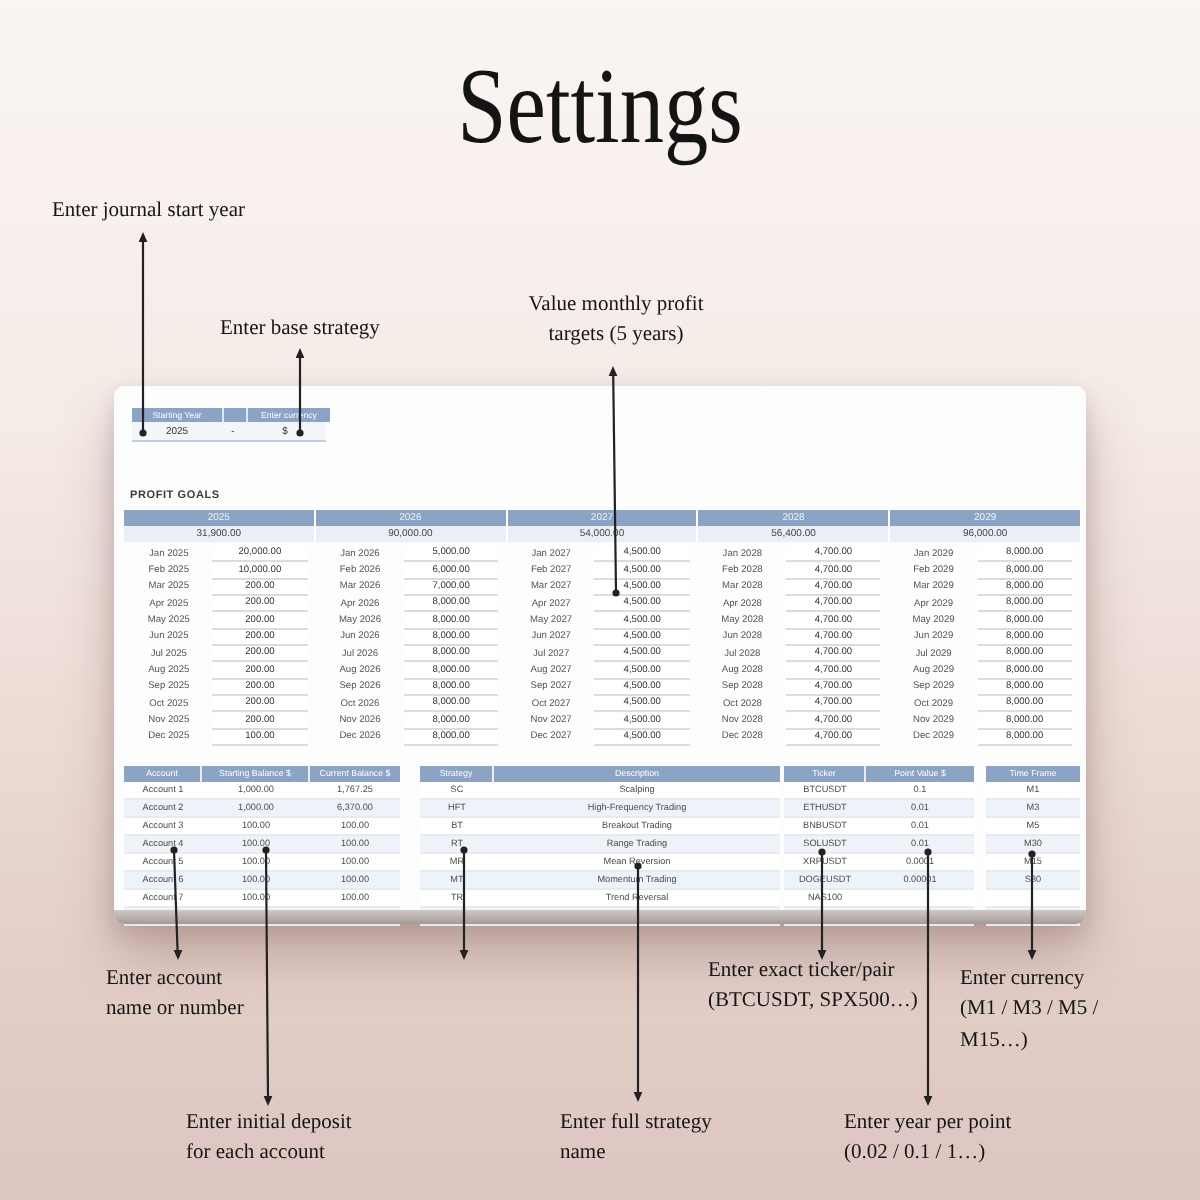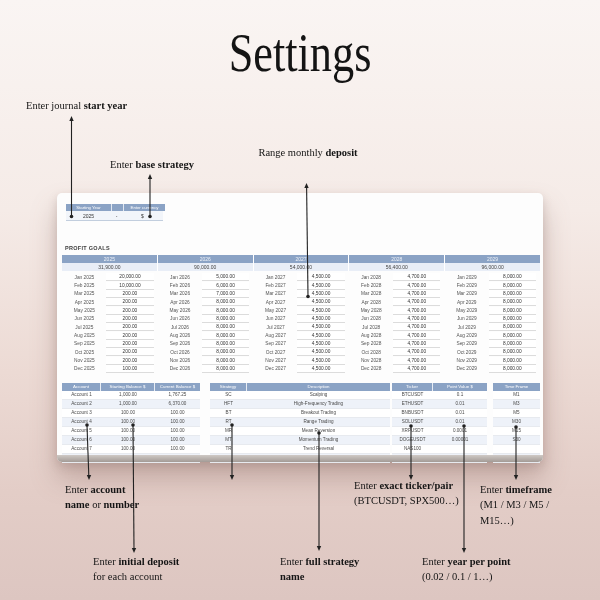--- a/index.html
+++ b/index.html
@@ -4,21 +4,21 @@
 <style>
   html,body{margin:0;padding:0;}
   .stage{position:relative;width:600px;height:600px;overflow:hidden;
     background:linear-gradient(180deg,#faf5f3 0%,#f5ebe7 35%,#ecdad4 62%,#e3cdc7 82%,#ddc6c1 100%);
     font-family:"Liberation Sans",sans-serif;-webkit-text-size-adjust:none;}
   .title{position:absolute;left:0;right:0;top:26px;text-align:center;
     font-family:"Liberation Serif",serif;font-size:54px;line-height:54px;color:#141414;}
   .title span{display:inline-block;transform:scaleX(.82);}
   .ann{position:absolute;z-index:5;font-family:"Liberation Serif",serif;font-size:10.5px;
     line-height:15.3px;color:#151515;white-space:nowrap;}
-  .ann b{font-weight:700;text-align:center;}
+  .ann b{font-weight:400;text-align:center;}
   .ann.center{text-align:center;}
   .arrows{position:absolute;left:0;top:0;z-index:4;pointer-events:none;}
   
   .sheet{position:absolute;left:57px;top:193px;width:486px;height:269px;background:#fdfdfd;
     border-radius:5px;z-index:2;
     box-shadow:0 16px 26px rgba(125,92,85,.35),0 4px 10px rgba(125,92,85,.22);}
   .sheet-edge{position:absolute;left:0;right:0;bottom:0;height:7px;border-radius:0 0 5px 5px;
     background:linear-gradient(180deg,#cfc9c5,#a39b96);}
   .sy-head{position:absolute;left:9px;top:11px;display:flex;height:7px;}
   .sy-hc{background:#8ba3c5;color:#fff;font-size:4.3px;display:flex;align-items:center;
@@ -60,32 +60,33 @@
 
   <div class="title"><span>Settings</span></div>
 
   <div class="ann" style="left:26px;top:98px;">
     <span>Enter journal </span><b>start year</b>
   </div>
   <div class="ann" style="left:110px;top:157px;">
     <span>Enter </span><b>base strategy</b>
   </div>
   <div class="ann center" style="left:244px;top:145px;width:128px;">
-    <div><span>Range monthly </span><b>deposit</b></div>
-  </div>
-  <div class="ann" style="left:65px;top:482px;">
+    <div><span>Value monthly </span><b>profit</b></div>
+    <div><b>targets</b><span> (5 years)</span></div>
+  </div>
+  <div class="ann" style="left:53px;top:482px;">
     <div><span>Enter </span><b>account</b></div>
     <div><b>name</b><span> or </span><b>number</b></div>
   </div>
   <div class="ann" style="left:354px;top:478px;">
     <div><span>Enter </span><b>exact ticker/pair</b></div>
     <div>(BTCUSDT, SPX500…)</div>
   </div>
   <div class="ann" style="left:480px;top:482px;">
-    <div><span>Enter </span><b>timeframe</b></div>
+    <div><span>Enter </span><b>currency</b></div>
     <div>(M1 / M3 / M5 /</div>
     <div>M15…)</div>
   </div>
   <div class="ann" style="left:280px;top:554px;">
     <div><span>Enter </span><b>full strategy</b></div>
     <div><b>name</b></div>
   </div>
   <div class="ann" style="left:93px;top:554px;">
     <div><span>Enter </span><b>initial deposit</b></div>
     <div>for each account</div>

